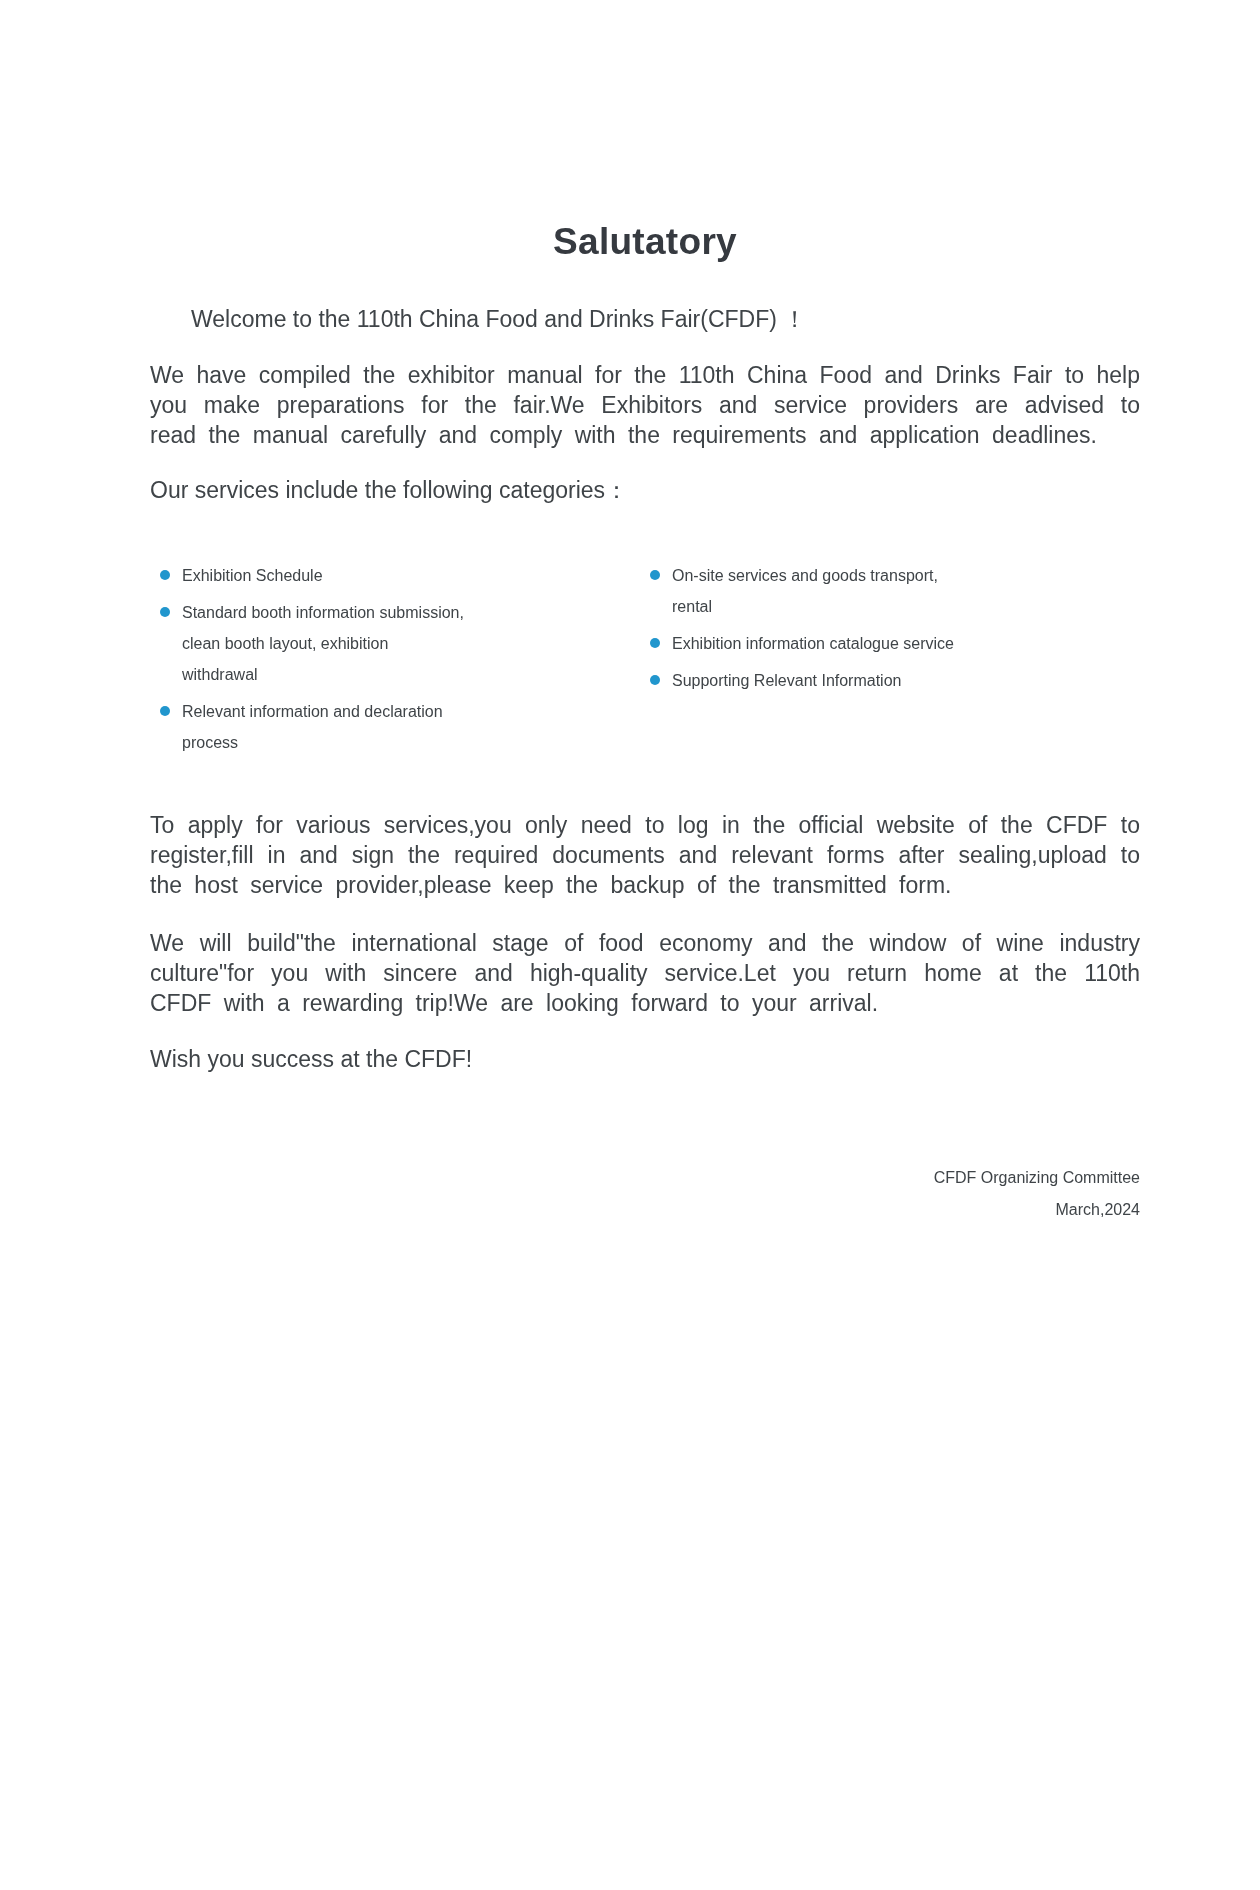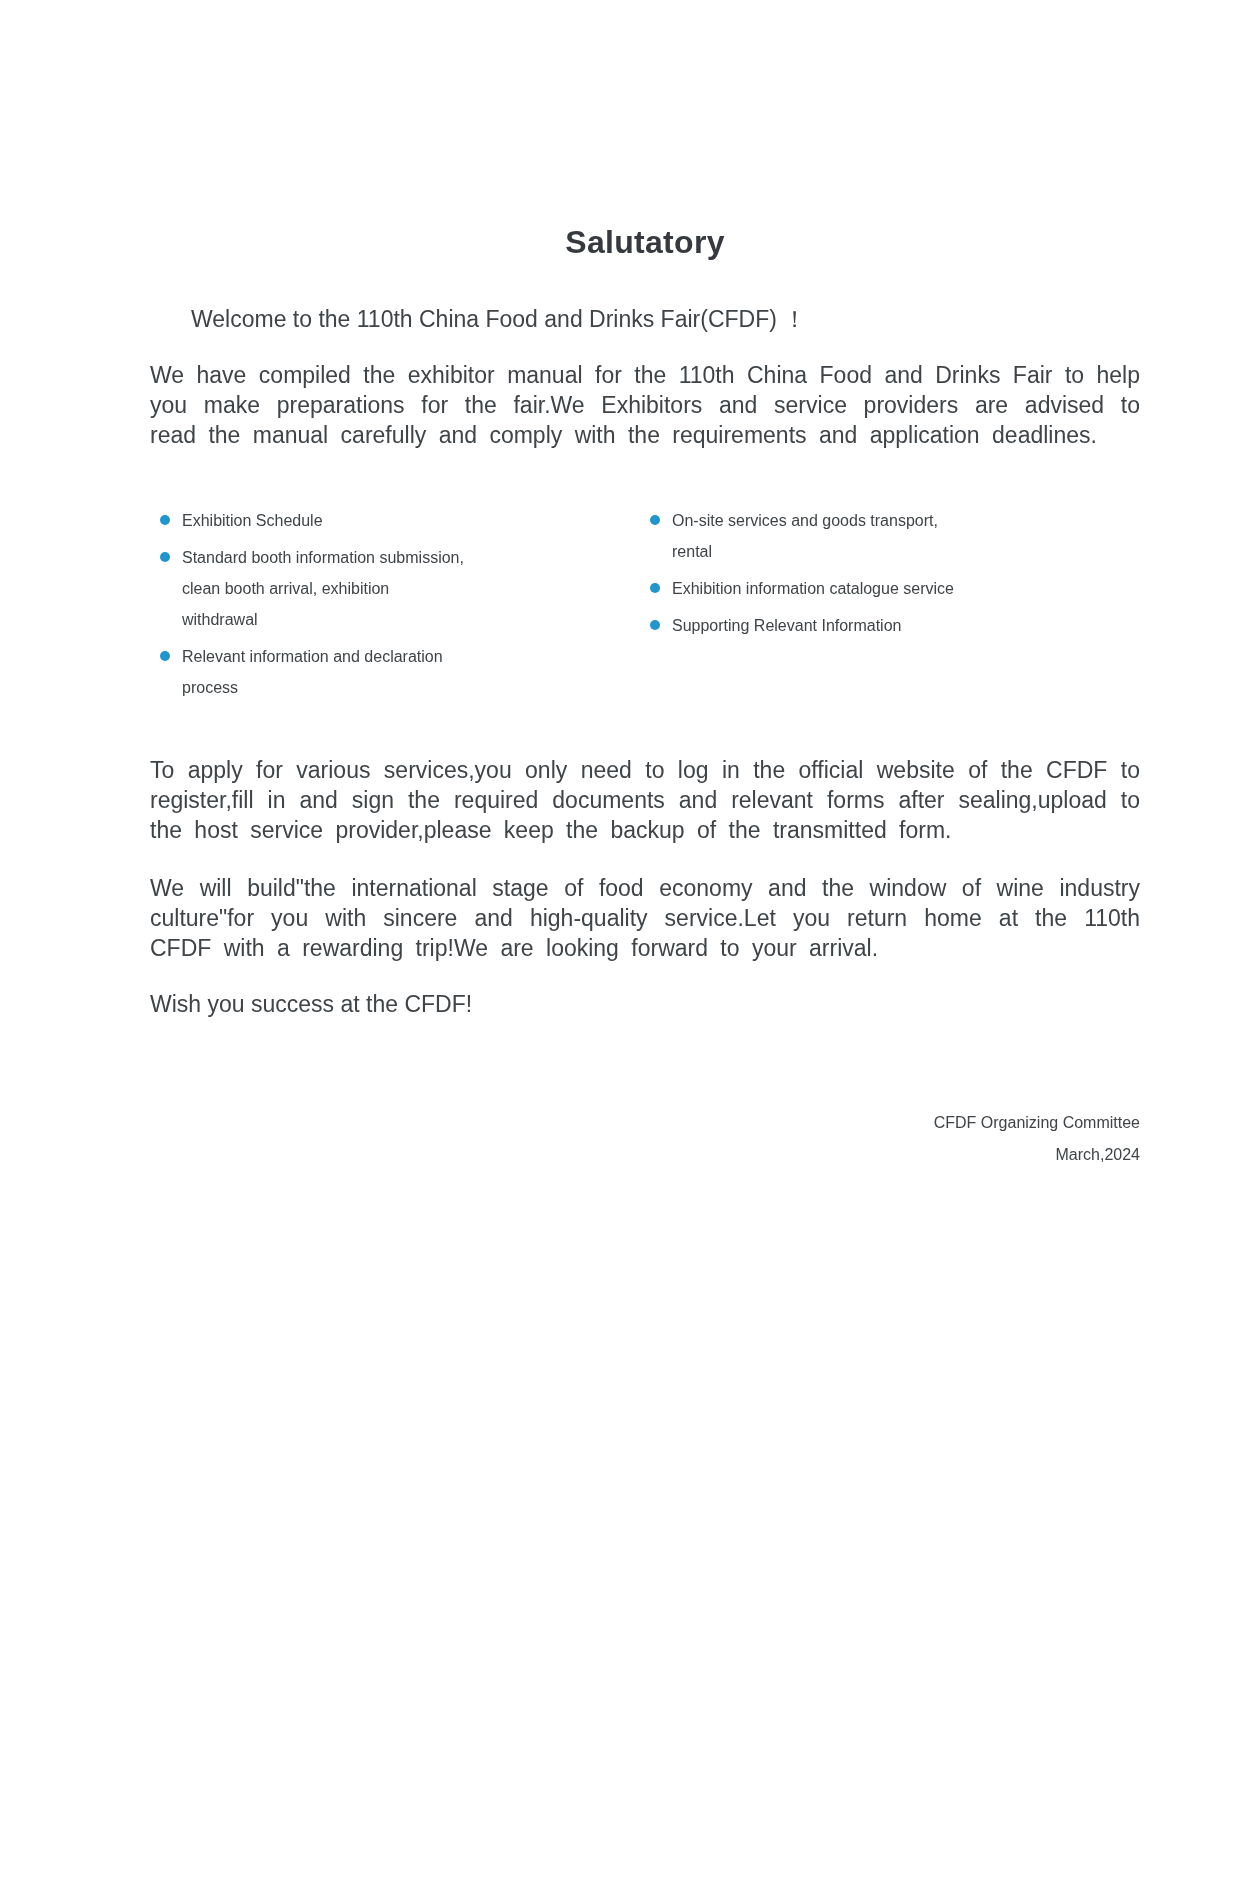--- a/index.html
+++ b/index.html
@@ -18,21 +18,21 @@
     box-sizing: border-box;
     width: 1260px;
     height: 1890px;
     padding: 0 120px 0 150px;
     background: var(--page-bg, #ffffff);
     overflow: hidden;
   }
   .title {
     margin: 0;
     padding-top: 218px;
-    font-size: 32px;
+    font-size: 37px;
     line-height: 48px;
     font-weight: 700;
     letter-spacing: 0.3px;
     text-align: center;
     color: var(--title, #363a40);
   }
   .p {
     margin: 0;
     font-size: 23px;
     line-height: 30px;
@@ -88,26 +88,27 @@
 <body>
 
 <div class="page">
 
   <h1 class="title">Salutatory</h1>
 
   <p class="p p-welcome">Welcome to the 110th China Food and Drinks Fair(CFDF) ！</p>
 
   <p class="p just p-intro">We have compiled the exhibitor manual for the 110th China Food and Drinks Fair to help you make preparations for the fair.We Exhibitors and service providers are advised to read the manual carefully and comply with the requirements and application deadlines.</p>
 
+  <p class="p p-services">Our services include the following categories：</p>
 
   <div class="cols">
     <ul class="col col-left">
       <li>Exhibition Schedule</li>
       <li>Standard booth information submission,
-clean booth arrival, exhibition
+clean booth layout, exhibition
 withdrawal</li>
       <li>Relevant information and declaration
 process</li>
     </ul>
     <ul class="col col-right">
       <li>On-site services and goods transport,
 rental</li>
       <li>Exhibition information catalogue service</li>
       <li>Supporting Relevant Information</li>
     </ul>

